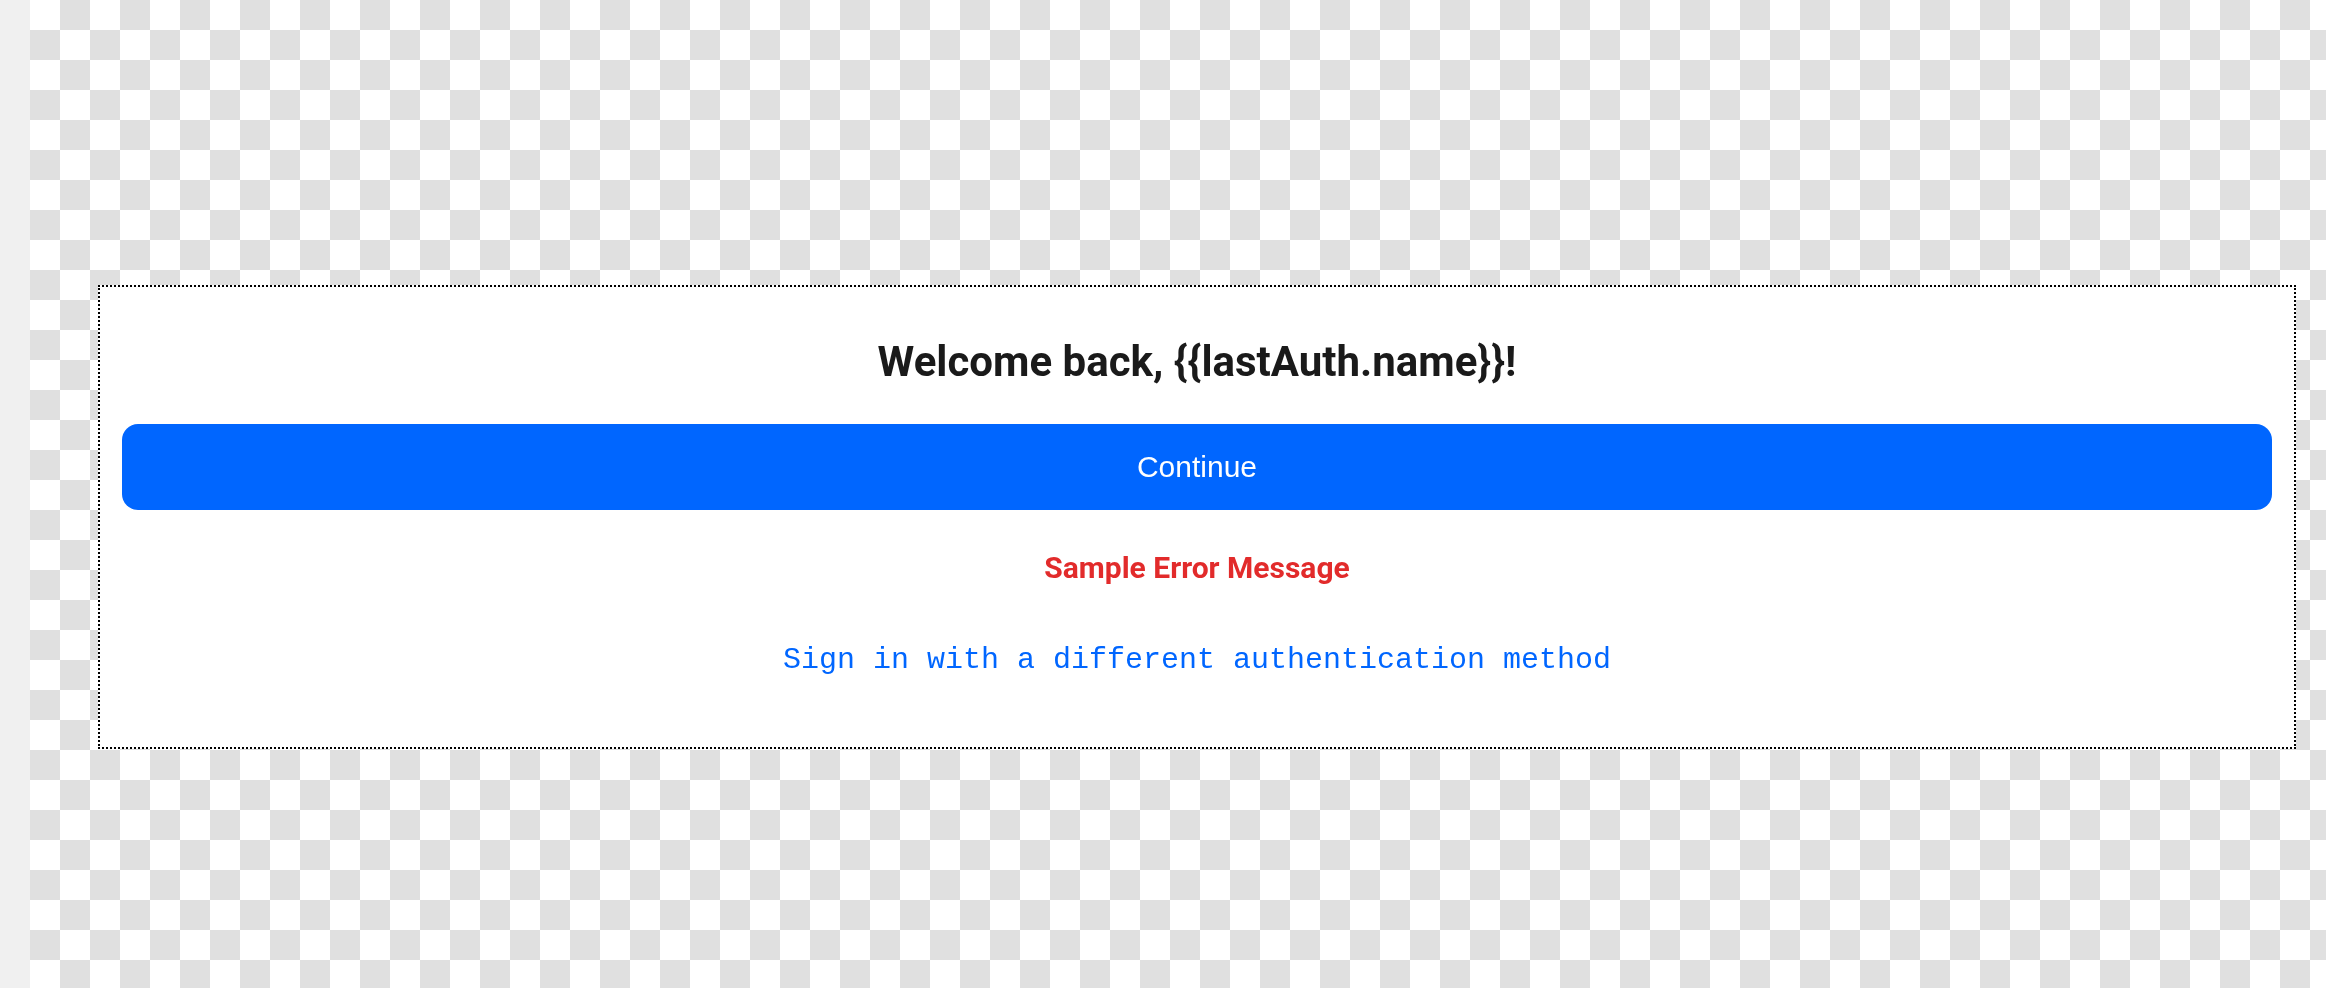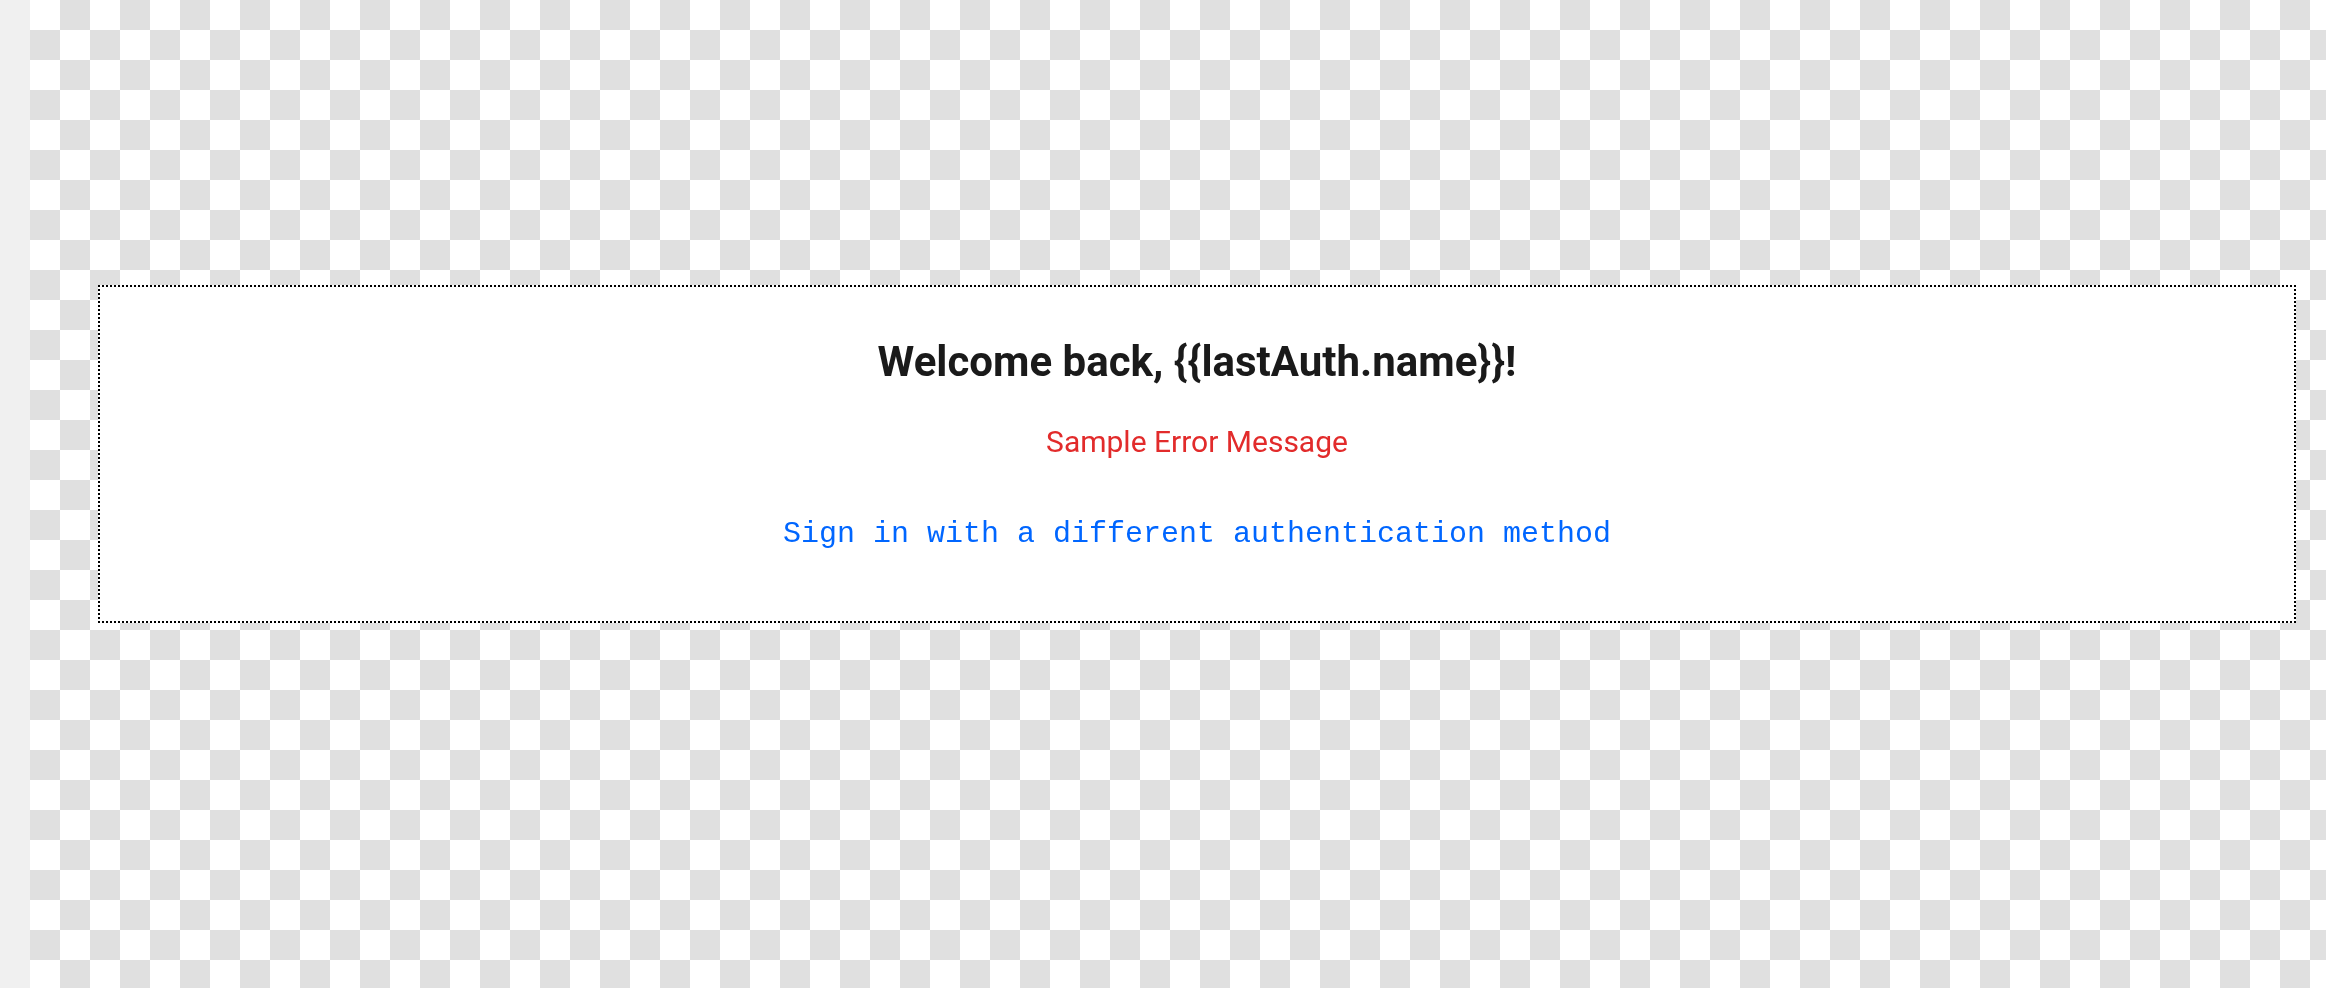--- a/index.html
+++ b/index.html
@@ -64,40 +64,41 @@
       padding: 26px 0;
       font-size: 30px;
       font-weight: 500;
       cursor: pointer;
       margin-bottom: 40px;
     }
     
     .error-message {
       color: #e22b2b;
       font-size: 30px;
-      font-weight: 400;
+      font-weight: 700;
       margin-bottom: 58px;
     }
     
     .alt-signin-link {
       color: #0066ff;
       font-size: 30px;
       font-weight: 400;
       text-decoration: none;
       cursor: pointer;
       font-family: Liberation Mono, monospace;
     }
   </style>
 </head>
 <body>
 
 <div class="outer-container">
   <div class="checker-area">
     <div class="auth-card">
       <h1 class="welcome-heading">Welcome back, {{lastAuth.name}}!</h1>
       
+      <button class="continue-button">Continue</button>
       
       <div class="error-message">Sample Error Message</div>
       
       <a class="alt-signin-link">Sign in with a different authentication method</a>
     </div>
   </div>
 </div>
 
 </body></html>

